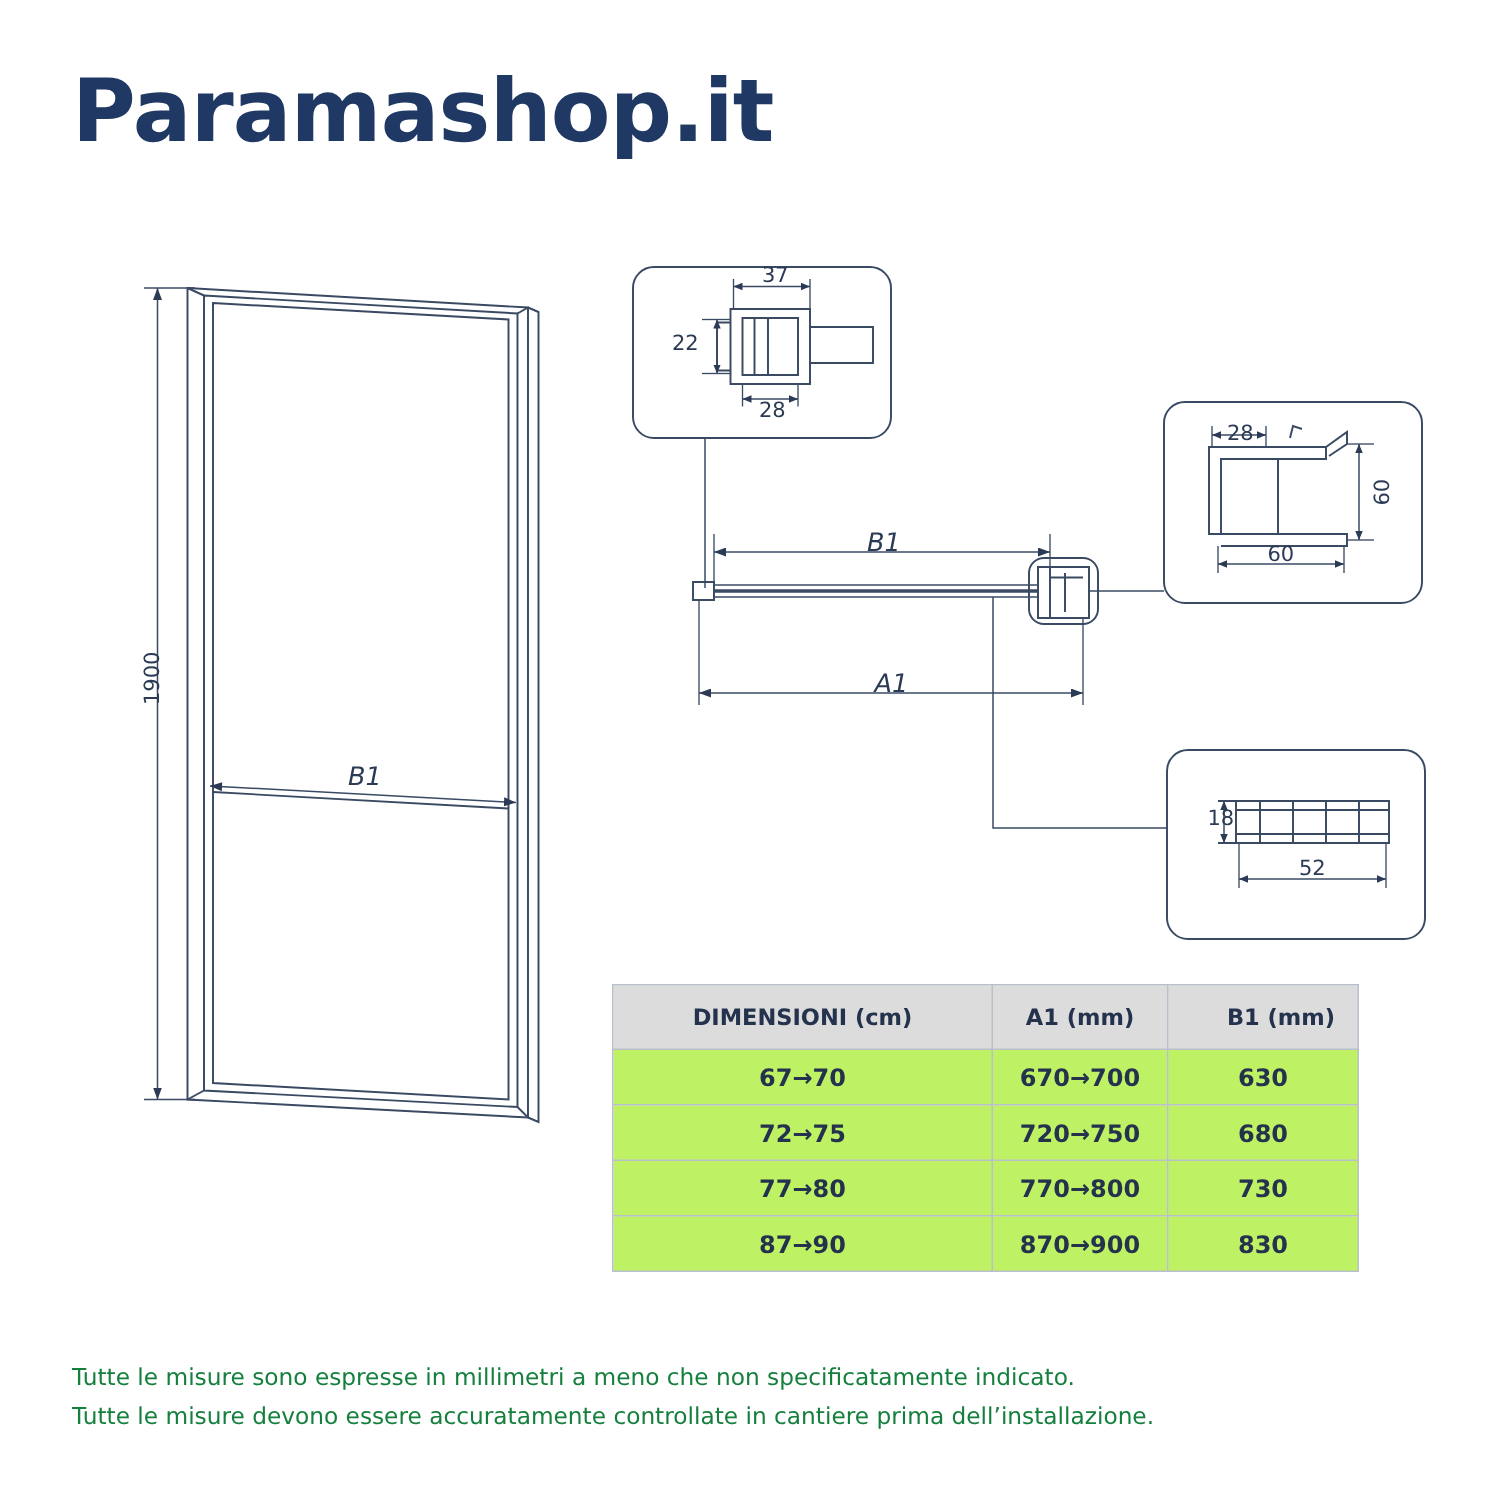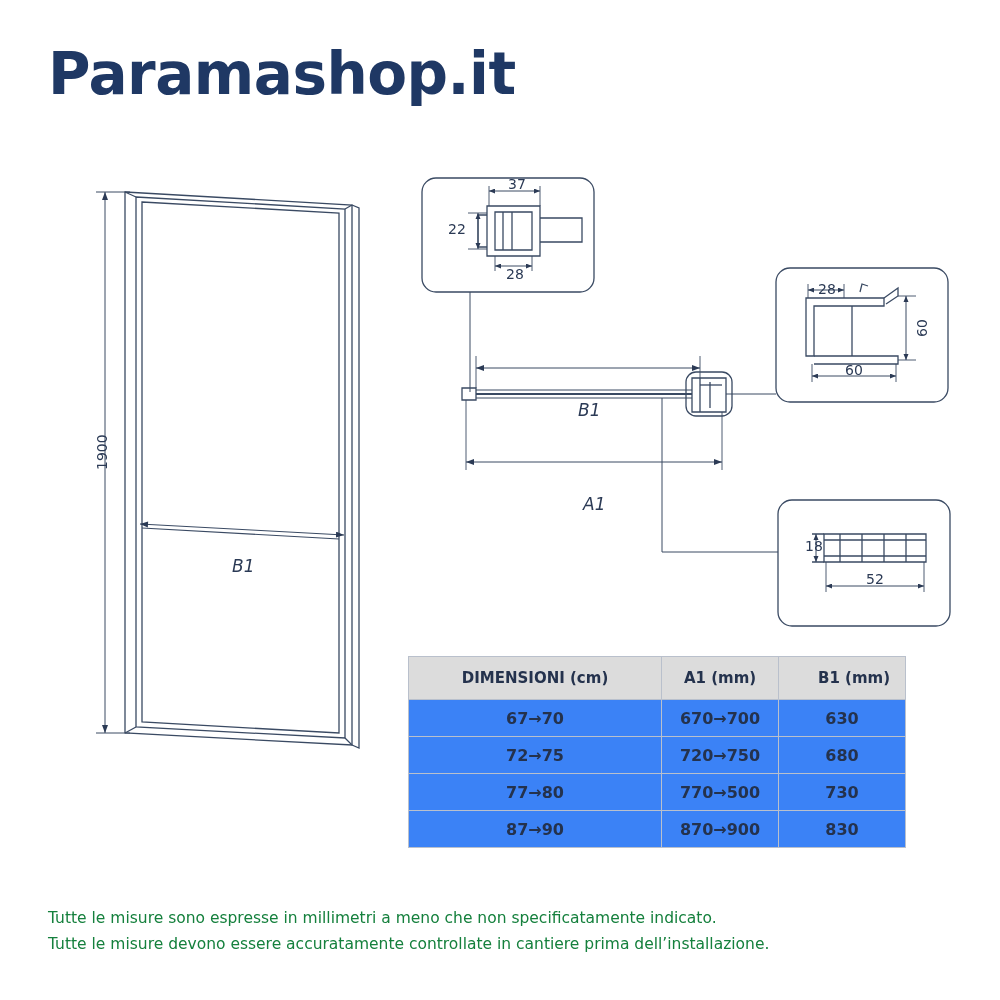--- a/index.html
+++ b/index.html
@@ -44,21 +44,21 @@
   }
 
   
   .lbl {
     position: absolute;
     font-size: 14px;
     color: #2b3a55;
     font-family: "DejaVu Sans", "Liberation Sans", sans-serif;
     white-space: nowrap;
   }
-  .lbl.italic { font-style: italic; font-size: 17px; margin-top: 48px; }
+  .lbl.italic { font-style: italic; font-size: 17px; }
   .lbl.vert {
     transform: rotate(-90deg);
     transform-origin: left top;
   }
 
   
   .dim-table {
     position: absolute;
     left: 408px;
     top: 656px;
@@ -76,21 +76,21 @@
     font-weight: bold;
     height: 40px;
     font-size: 15px;
   }
   .dim-table th.c0 { width: 250px; margin-top: 43px; }
   .dim-table th.c1 { width: 114px; }
   .dim-table th.c2 { width: 100px; padding-left: 25px; }
   .dim-table tbody td {
     height: 34px;
     font-weight: bold;
-    background: #3b82f6;
+    background: #bef264;
   }
 
   
   .notes {
     position: absolute;
     left: 48px;
     top: 905px;
     font-size: 15.5px;
     line-height: 26px;
     color: #15803d;
@@ -251,21 +251,21 @@
         <td>670→700</td>
         <td>630</td>
       </tr>
       <tr>
         <td>72→75</td>
         <td>720→750</td>
         <td>680</td>
       </tr>
       <tr>
         <td>77→80</td>
-        <td>770→500</td>
+        <td>770→800</td>
         <td>730</td>
       </tr>
       <tr>
         <td>87→90</td>
         <td>870→900</td>
         <td>830</td>
       </tr>
     </tbody>
   </table>
 

